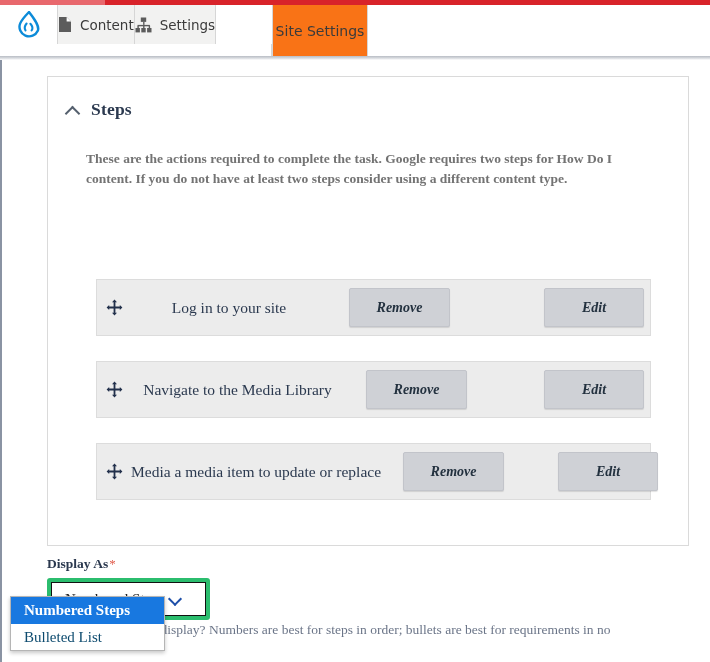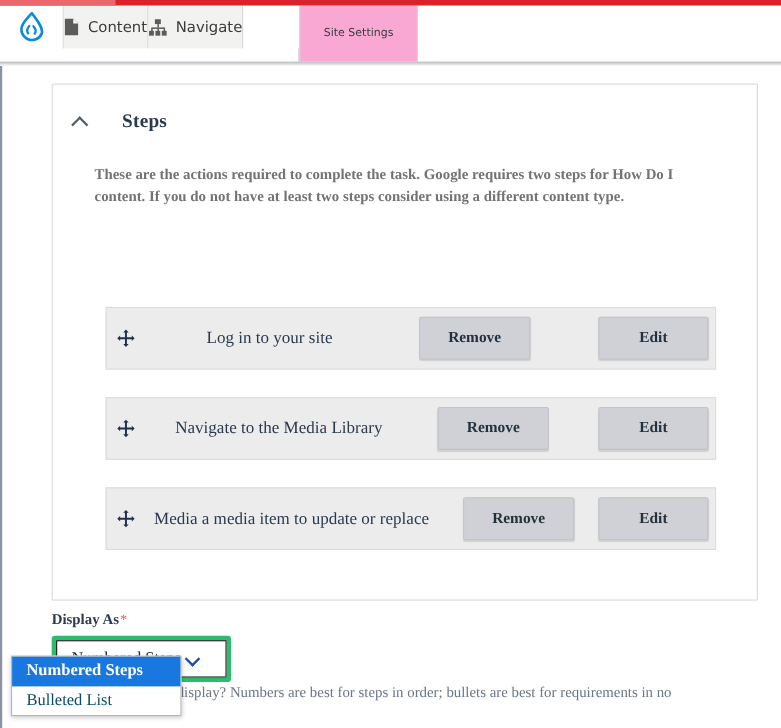--- a/index.html
+++ b/index.html
@@ -68,31 +68,31 @@
     padding: 0;
     background: #ffffff;
   }
   .tb-item svg { display: block; }
 
   
   .tb-active {
     position: absolute;
     top: 5px;
     left: 272px;
-    width: 108px;
+    width: 96px;
     height: 51px;
-    background: #f9a8d4;
+    background: #f97316;
     border-right: 1px solid #d6d6d6;
     border-left: 1px solid #d6d6d6;
     box-sizing: border-box;
     display: flex;
     align-items: center;
     justify-content: center;
     font-family: "DejaVu Sans", sans-serif;
-    font-size: 10px;
+    font-size: 14px;
     color: #3b3b3b;
     z-index: 4;
   }
 
   
   .tb-underfill {
     position: absolute;
     top: 44px; left: 0;
     width: 272px; height: 12px;
     background: #ffffff;
@@ -150,21 +150,20 @@
     border-left: 2px solid #55606e;
     border-top: 2px solid #55606e;
     transform: rotate(45deg);
   }
   .panel-title {
     font-family: "Liberation Serif", serif;
     font-size: 17.5px;
     font-weight: bold;
     color: #2b394f;
     letter-spacing: .2px;
-    margin-left: 20px;
   }
   .panel-desc {
     margin: 29px 38px 0 38px;
     font-family: "Liberation Serif", serif;
     font-size: 13.5px;
     line-height: 1.45;
     color: #737373;
     width: 560px;
     font-weight: bold;
   }
@@ -222,22 +221,23 @@
     font-family: "Liberation Serif", serif;
     font-size: 15.5px;
     color: #2b394f;
     padding-right: 22px;
     white-space: nowrap;
   }
   .row-btns {
     flex: 0 0 auto;
     display: flex;
     align-items: center;
-    gap: 0;
+    gap: 16px;
     padding-right: 6px;
+    font-style: italic;
   }
   .btn-remove {
     width: 101px; height: 39px;
     font-size: 14px;
   }
   .btn-edit {
     width: 100px; height: 39px;
     font-size: 14px;
   }
   .btn-gap-1 { width: 62px; }
@@ -387,21 +387,21 @@
           <rect x="0.5" y="11" width="4.4" height="4.4" fill="#5c5c5c"></rect>
           <rect x="6.3" y="11" width="4.4" height="4.4" fill="#5c5c5c"></rect>
           <rect x="12.1" y="11" width="4.4" height="4.4" fill="#5c5c5c"></rect>
           <rect x="8.1" y="4.9" width="1.4" height="3" fill="#5c5c5c"></rect>
           <rect x="2.6" y="7.9" width="12.3" height="1.4" fill="#5c5c5c"></rect>
           <rect x="2.4" y="8.7" width="1.4" height="2.6" fill="#5c5c5c"></rect>
           <rect x="8.1" y="8.7" width="1.4" height="2.6" fill="#5c5c5c"></rect>
           <rect x="13.7" y="8.7" width="1.4" height="2.6" fill="#5c5c5c"></rect>
         </svg>
       </span>
-      <span>Navigate</span>
+      <span>Settings</span>
     </div>
 
   </div>
 
   <div class="tb-active">
     <span>Site Settings</span>
   </div>
 </div>
 <div class="toolbar-shadow"></div>
 

